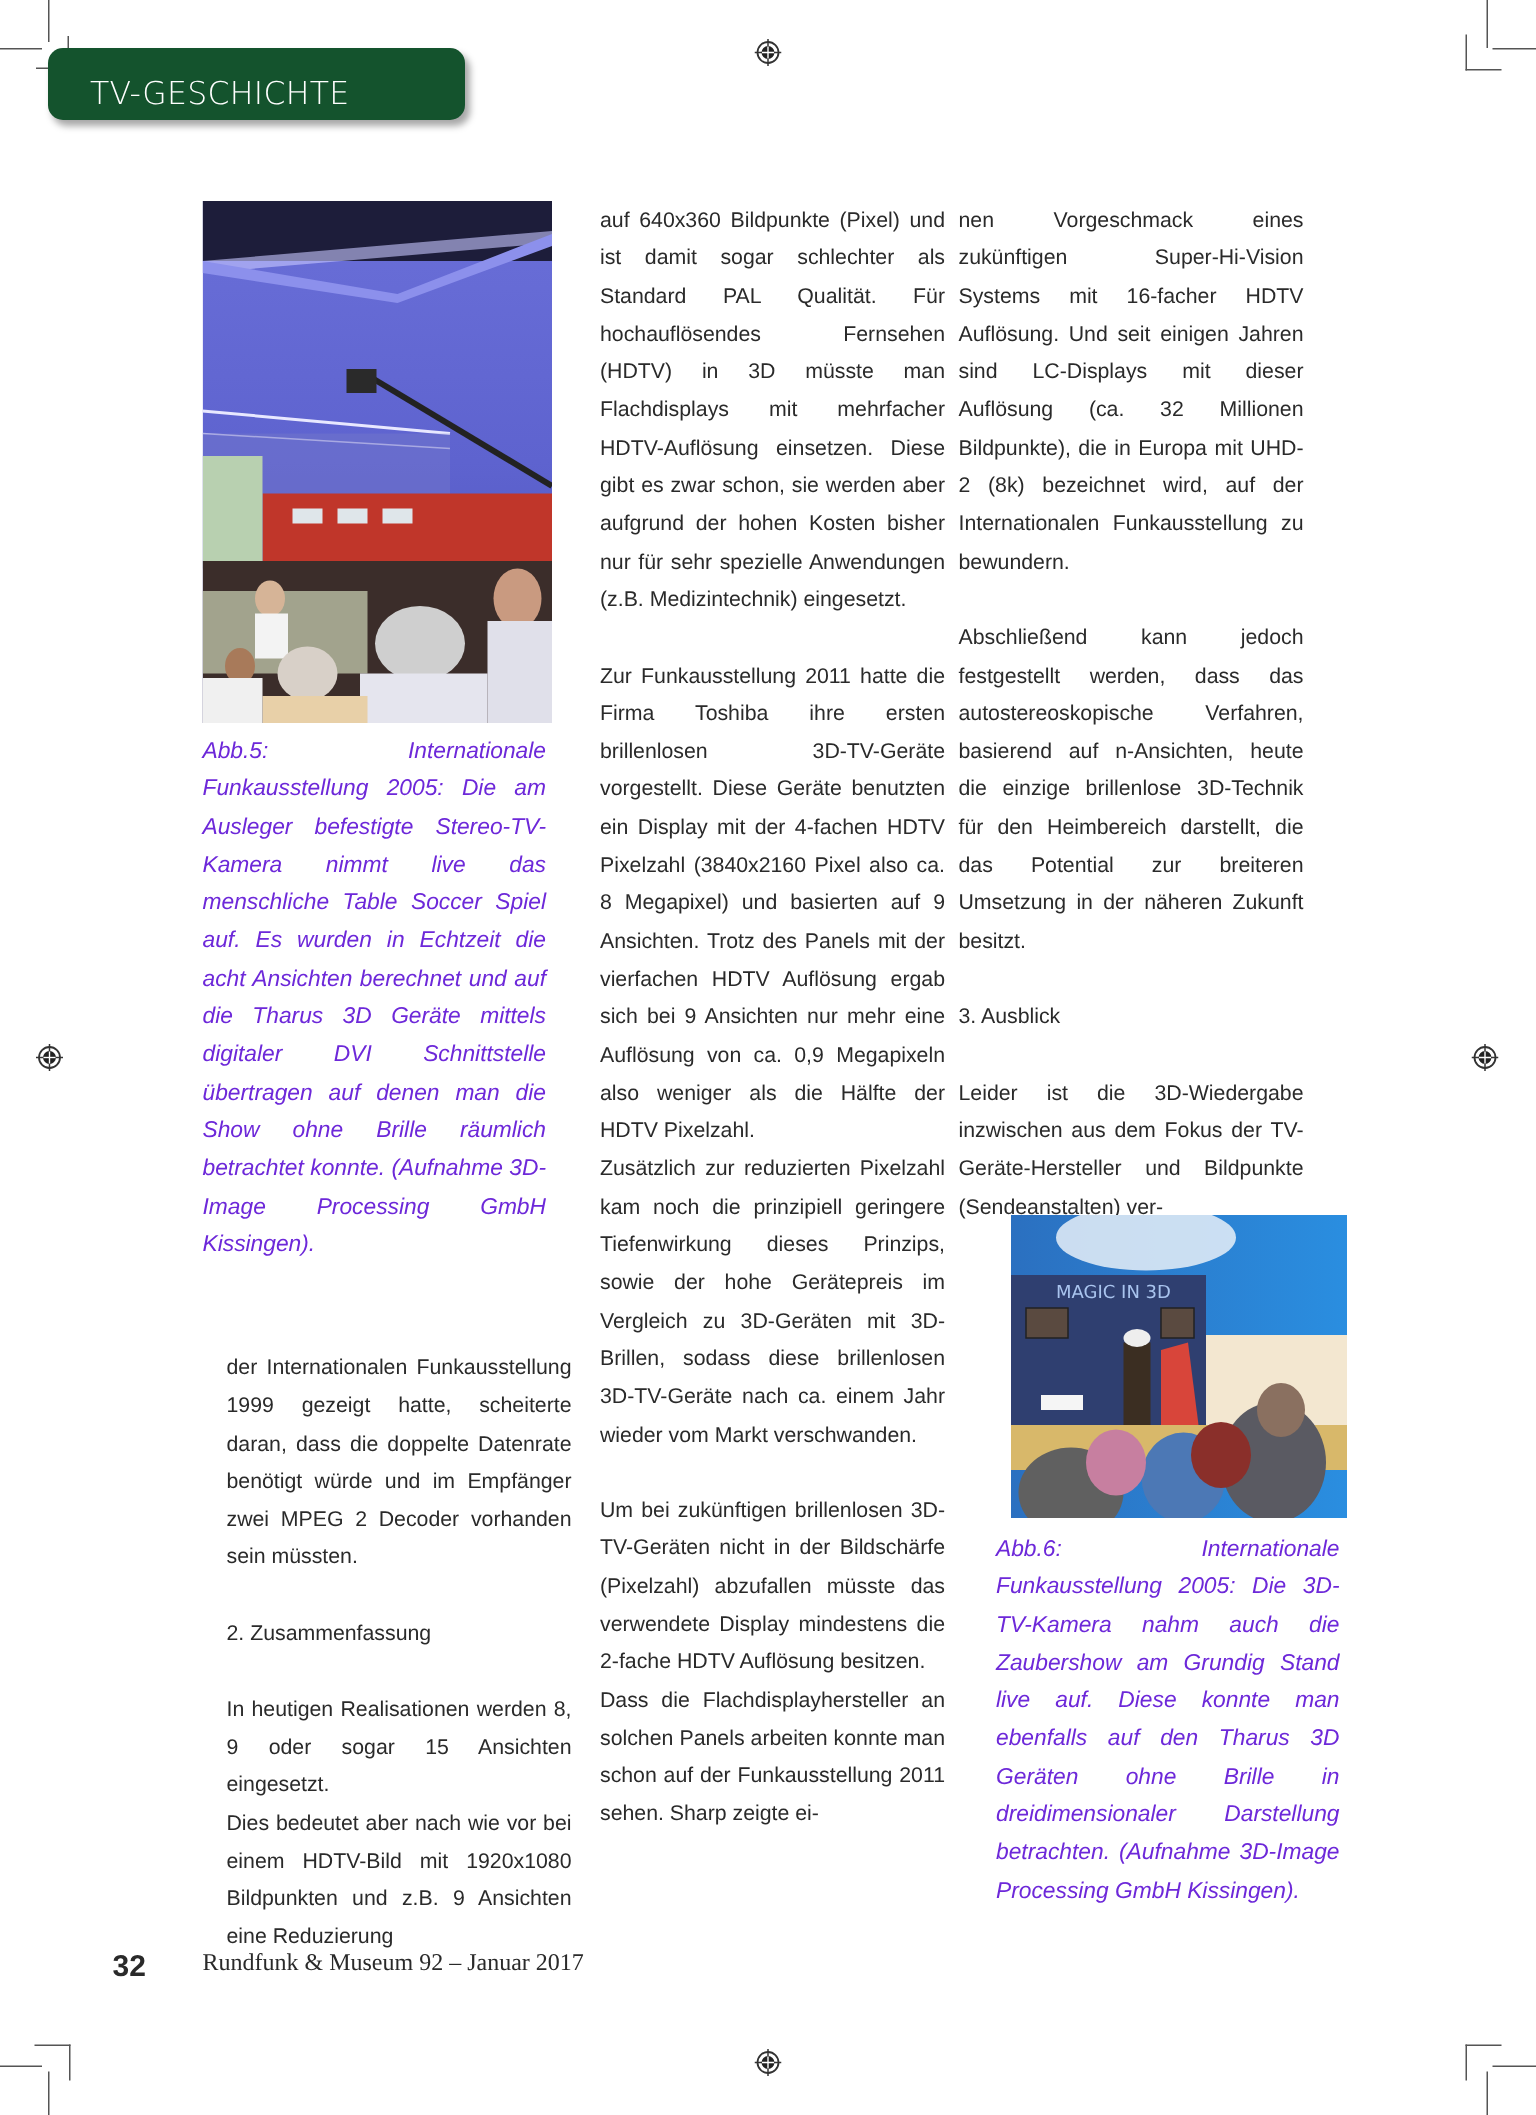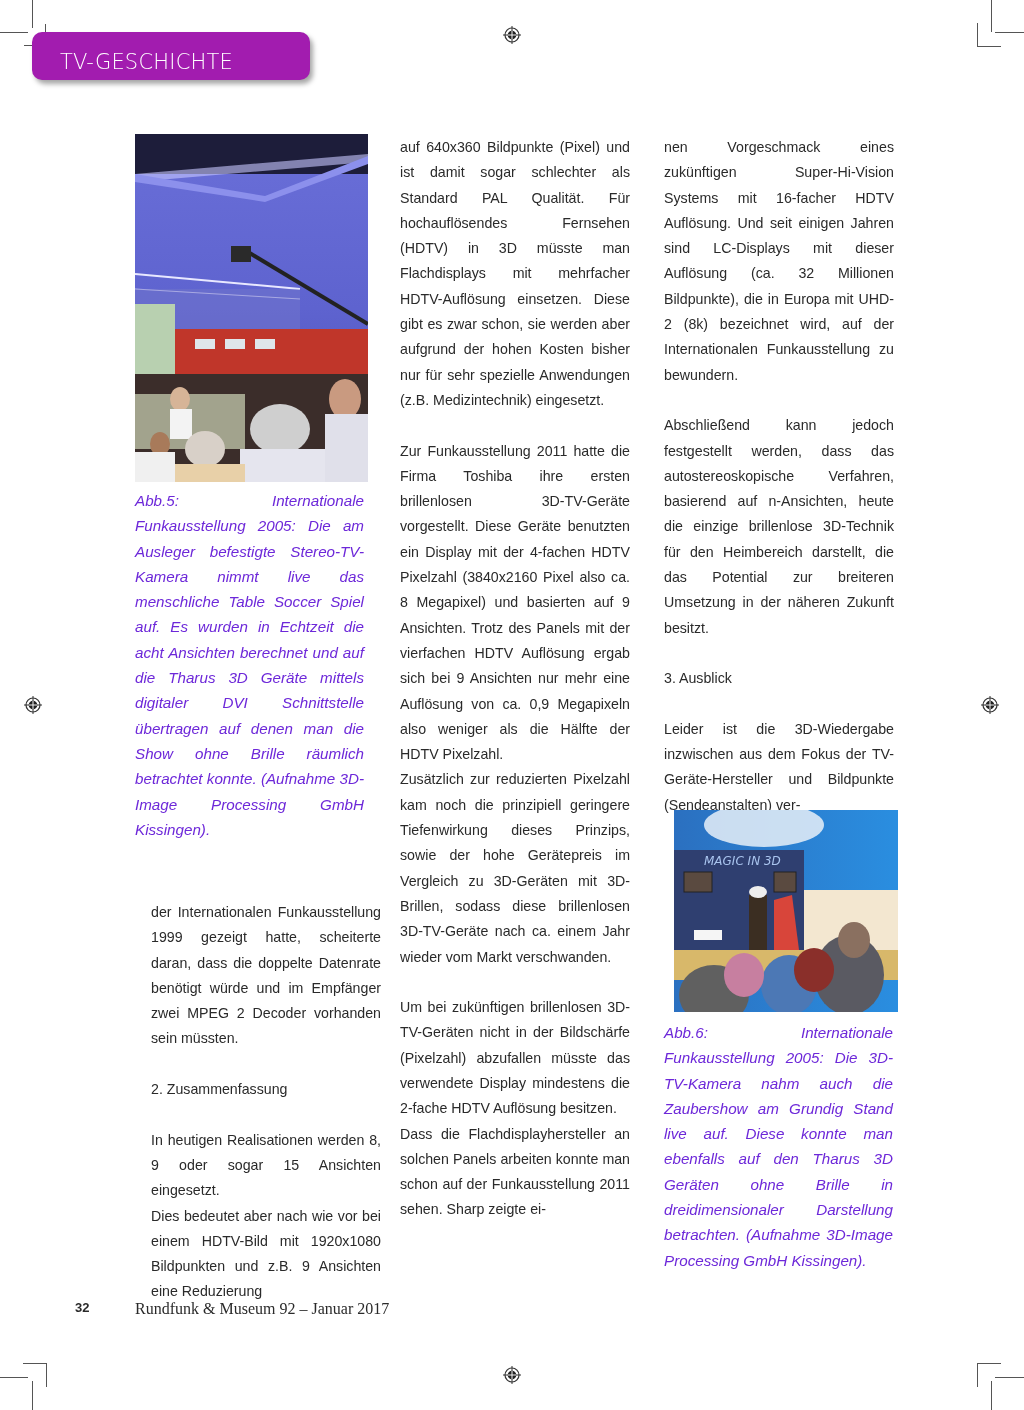--- a/index.html
+++ b/index.html
@@ -1,32 +1,32 @@
 <!DOCTYPE html>
 <html><head>
 <meta charset="utf-8">
 <style>
   html, body { margin: 0; padding: 0; background: #ffffff; }
   body { width: 1024px; height: 1410px; position: relative; overflow: hidden;
          font-family: "Liberation Sans", sans-serif; color: #2a2a2a; }
   .mark { position: absolute; background: #555; }
   .reg { position: absolute; width: 18px; height: 18px; }
   .banner { position: absolute; left: 32px; top: 32px; width: 278px; height: 48px;
-            background: #a21caf; border-radius: 10px;
+            background: #14532d; border-radius: 10px;
             box-shadow: 3px 4px 5px rgba(0,0,0,0.35); }
   .banner span { position: absolute; left: 28px; top: 18px; color: #fff;
                  font-size: 21px; letter-spacing: 0.2px; font-family: "DejaVu Sans", sans-serif; font-weight: 300; }
   .col { position: absolute; width: 230px; font-size: 14.2px; line-height: 25.3px;
          font-family: "Liberation Sans", sans-serif; }
   .col p { margin: 0; text-align: justify; text-align-last: left; }
   .col p.gap { margin-top: 25.3px; }
   .col h3 { margin: 25.3px 0 25.3px 0; font-size: 14.2px; font-weight: normal; line-height: 25.3px; }
   .cap { font-style: italic; font-size: 15.2px; line-height: 25.3px; text-align: justify; color: #6d28d9; }
-  .photo { position: absolute; overflow: hidden; font-style: italic; }
-  .footer-num { position: absolute; left: 75px; top: 1300px; font-weight: bold; font-size: 13px; }
+  .photo { position: absolute; overflow: hidden; }
+  .footer-num { position: absolute; left: 75px; top: 1300px; font-weight: bold; font-size: 20px; }
   .footer-txt { position: absolute; left: 135px; top: 1300px; font-size: 16px; font-family: Liberation Serif, serif; }
 </style>
 </head>
 <body>
 
 <div>
   <div class="mark" style="left:32px;top:0;width:1px;height:28px;"></div>
   <div class="mark" style="left:0;top:32px;width:28px;height:1px;"></div>
   <div class="mark" style="left:45px;top:24px;width:1px;height:22px;"></div>
   <div class="mark" style="left:24px;top:45px;width:22px;height:1px;"></div>
@@ -134,21 +134,21 @@
 </div>
 
 <div class="col" style="left:400px;top:135px;">
   <p>auf 640x360 Bildpunkte (Pixel) und ist damit sogar schlechter als Standard PAL Qualität. Für hochauflösendes Fernsehen (HDTV) in 3D müsste man Flachdisplays mit mehrfacher HDTV-Auflösung einsetzen. Diese gibt es zwar schon, sie werden aber aufgrund der hohen Kosten bisher nur für sehr spezielle Anwendungen (z.B. Medizintechnik) eingesetzt.</p>
   <p class="gap">Zur Funkausstellung 2011 hatte die Firma Toshiba ihre ersten brillenlosen 3D-TV-Geräte vorgestellt. Diese Geräte benutzten ein Display mit der 4-fachen HDTV Pixelzahl (3840x2160 Pixel also ca. 8 Megapixel) und basierten auf 9 Ansichten. Trotz des Panels mit der vierfachen HDTV Auflösung ergab sich bei 9 Ansichten nur mehr eine Auflösung von ca. 0,9 Megapixeln also weniger als die Hälfte der HDTV Pixelzahl.</p>
   <p>Zusätzlich zur reduzierten Pixelzahl kam noch die prinzipiell geringere Tiefenwirkung dieses Prinzips, sowie der hohe Gerätepreis im Vergleich zu 3D-Geräten mit 3D-Brillen, sodass diese brillenlosen 3D-TV-Geräte nach ca. einem Jahr wieder vom Markt verschwanden.</p>
   <p class="gap">Um bei zukünftigen brillenlosen 3D-TV-Geräten nicht in der Bildschärfe (Pixelzahl) abzufallen müsste das verwendete Display mindestens die 2-fache HDTV Auflösung besitzen.</p>
   <p>Dass die Flachdisplayhersteller an solchen Panels arbeiten konnte man schon auf der Funkausstellung 2011 sehen. Sharp zeigte ei-</p>
 </div>
 
-<div class="col" style="left:664px;top:135px;">
+<div class="col" style="left:639px;top:135px;">
   <p>nen Vorgeschmack eines zukünftigen Super-Hi-Vision Systems mit 16-facher HDTV Auflösung. Und seit einigen Jahren sind LC-Displays mit dieser Auflösung (ca. 32 Millionen Bildpunkte), die in Europa mit UHD-2 (8k) bezeichnet wird, auf der Internationalen Funkausstellung zu bewundern.</p>
   <p class="gap">Abschließend kann jedoch festgestellt werden, dass das autostereoskopische Verfahren, basierend auf n-Ansichten, heute die einzige brillenlose 3D-Technik für den Heimbereich darstellt, die das Potential zur breiteren Umsetzung in der näheren Zukunft besitzt.</p>
   <h3>3. Ausblick</h3>
   <p>Leider ist die 3D-Wiedergabe inzwischen aus dem Fokus der TV-Geräte-Hersteller und Bildpunkte (Sendeanstalten) ver-</p>
 </div>
 
 <div class="photo" style="left:674px;top:810px;width:224px;height:202px;">
   <svg width="224" height="202" viewBox="0 0 224 202">
     <defs>
       <linearGradient id="bg6" x1="0" y1="0" x2="1" y2="0">

